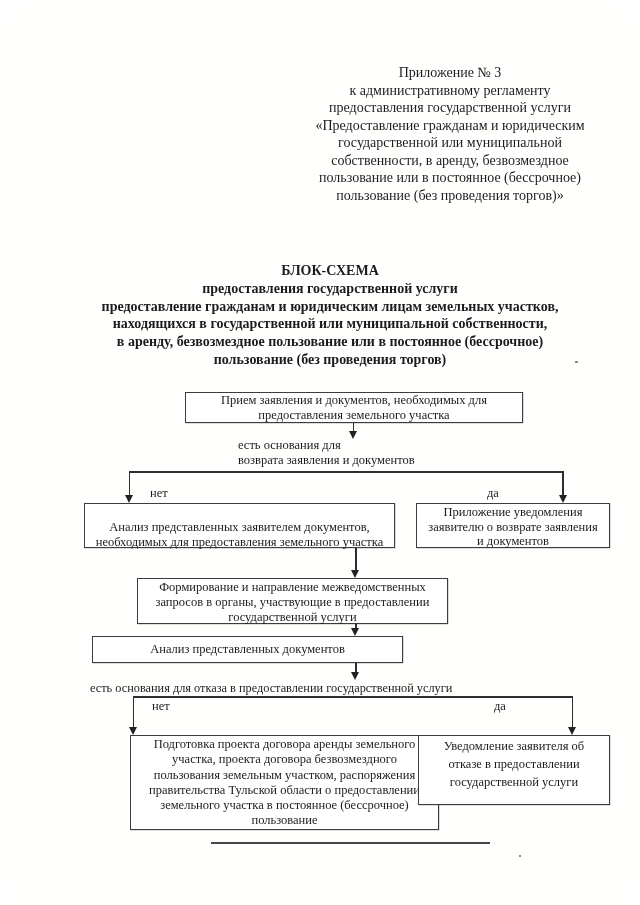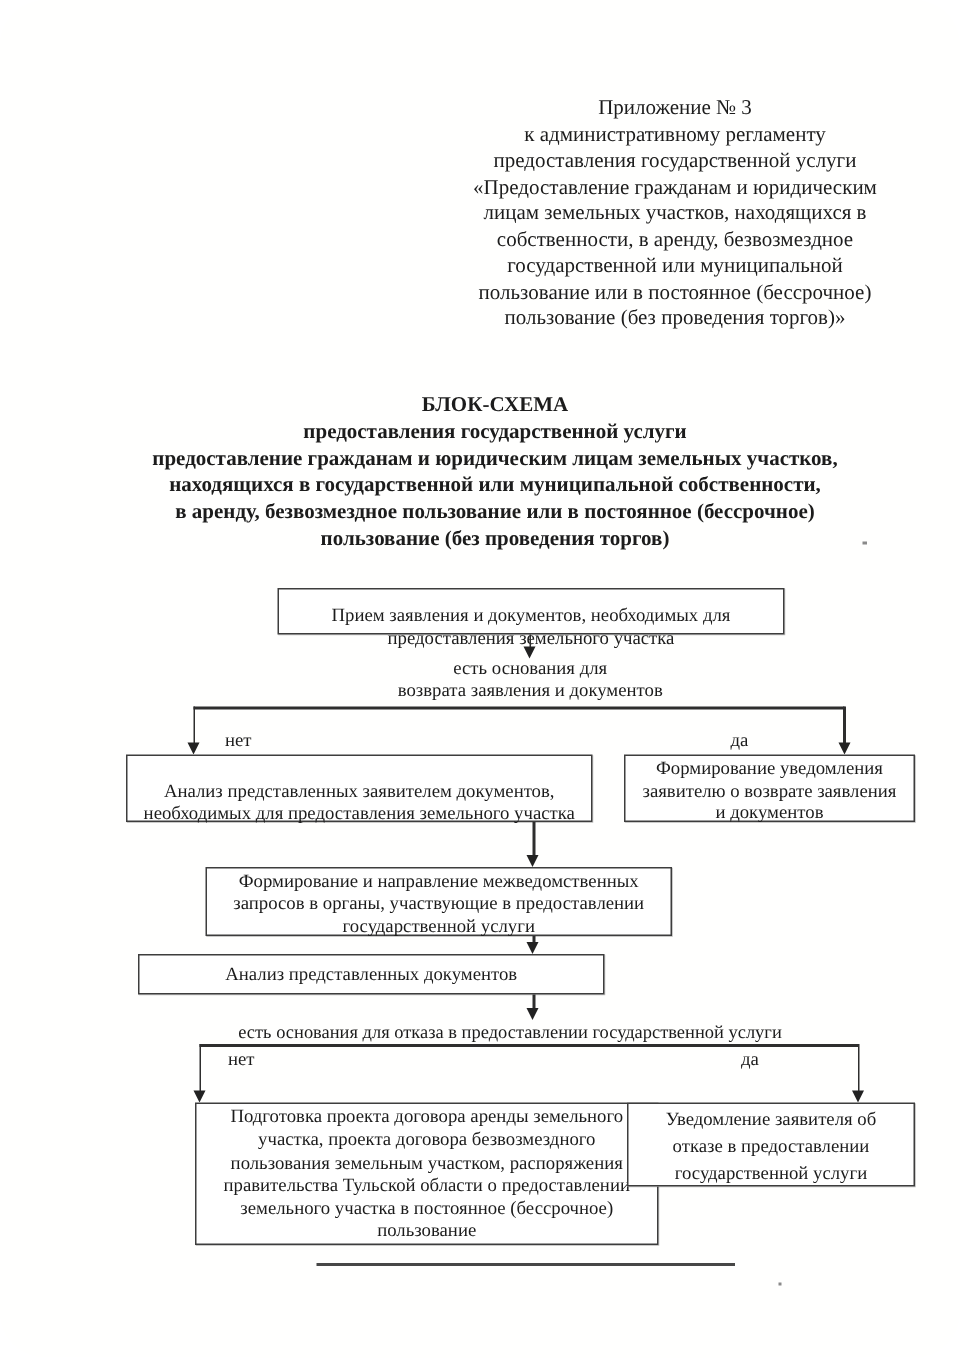--- a/index.html
+++ b/index.html
@@ -10,50 +10,49 @@
   }
   .txtblock{position:absolute;text-align:center;}
   .appendix{left:280px;top:64px;width:340px;font-size:14px;line-height:17.5px;}
   .doctitle{left:25px;top:262px;width:610px;font-size:14px;line-height:17.8px;font-weight:bold;}
   .flowbox{
     position:absolute;border:1.5px solid #3d3d3d;background:#fff;
     box-sizing:border-box;text-align:center;font-size:12.5px;
     box-shadow:0.5px 0.5px 0 rgba(60,60,60,.35);
   }
   .flowbox .ln{white-space:nowrap;}
-  .b1{left:185px;top:392px;width:338px;height:31px;line-height:15px;padding-top:10px;}
+  .b1{left:185px;top:392px;width:338px;height:31px;line-height:15px;padding-top:0;}
   .b2{left:84px;top:503px;width:311px;height:45px;line-height:15px;padding-top:16px;}
   .bn{left:416px;top:503px;width:194px;height:45px;line-height:14.5px;padding-top:1px;}
   .b3{left:92px;top:578px;width:311px;height:46px;line-height:15px;padding-top:1px;margin-left:45px;}
   .b4{left:92px;top:636px;width:311px;height:27px;line-height:24px;}
   .b5{left:94px;top:735px;width:309px;height:95px;line-height:15.3px;padding-top:1px;margin-left:36px;}
-  .b6{left:418px;top:735px;width:192px;height:56px;line-height:18px;padding-top:1px;}
-  .dtext{position:absolute;text-align:center;font-size:12.5px;line-height:15px;}
+  .b6{left:418px;top:735px;width:192px;height:70px;line-height:18px;padding-top:1px;}
+  .dtext{position:absolute;text-align:left;font-size:12.5px;line-height:15px;}
   .d1{left:238px;top:438px;width:231px;}
   .d2{left:90px;top:681px;width:500px;font-size:12.3px;}
   .blabel{position:absolute;width:52px;font-size:12.5px;line-height:14px;}
   .hline{position:absolute;height:1.5px;background:#2e2e2e;}
   .vline{position:absolute;width:1.5px;background:#2e2e2e;}
   .ah{position:absolute;width:0;height:0;border-left:4.5px solid transparent;
       border-right:4.5px solid transparent;border-top:8px solid #222;}
   .speck{position:absolute;background:#8a8a8a;}
 </style>
 </head>
 <body>
 
 <div class="page">
 
   <div class="txtblock appendix">
     <div class="ln">Приложение № 3</div>
     <div class="ln">к административному регламенту</div>
     <div class="ln">предоставления государственной услуги</div>
     <div class="ln">«Предоставление гражданам и юридическим</div>
-    <div class="ln">лицам земельных участков, находящихся в</div>
+    <div class="ln">государственной или муниципальной</div>
     <div class="ln">собственности, в аренду, безвозмездное</div>
-    <div class="ln">государственной или муниципальной</div>
     <div class="ln">пользование или в постоянное (бессрочное)</div>
     <div class="ln">пользование (без проведения торгов)»</div>
   </div>
 
   <div class="txtblock doctitle">
     <div class="ln">БЛОК-СХЕМА</div>
     <div class="ln">предоставления государственной услуги</div>
     <div class="ln">предоставление гражданам и юридическим лицам земельных участков,</div>
     <div class="ln">находящихся в государственной или муниципальной собственности,</div>
     <div class="ln">в аренду, безвозмездное пользование или в постоянное (бессрочное)</div>
@@ -80,21 +79,21 @@
   <div class="ah" style="left:558.5px;top:495px;"></div>
   <div class="blabel" style="left:150px;top:486px;">нет</div>
   <div class="blabel" style="left:487px;top:486px;">да</div>
 
   <div class="flowbox b2">
     <div class="ln">Анализ представленных заявителем документов,</div>
     <div class="ln">необходимых для предоставления земельного участка</div>
   </div>
 
   <div class="flowbox bn">
-    <div class="ln">Формирование уведомления</div>
+    <div class="ln">Приложение уведомления</div>
     <div class="ln">заявителю о возврате заявления</div>
     <div class="ln">и документов</div>
   </div>
 
   <div class="vline" style="left:355px;top:548px;height:22px;"></div>
   <div class="ah" style="left:351px;top:570px;"></div>
 
   <div class="flowbox b3">
     <div class="ln">Формирование и направление межведомственных</div>
     <div class="ln">запросов в органы, участвующие в предоставлении</div>

